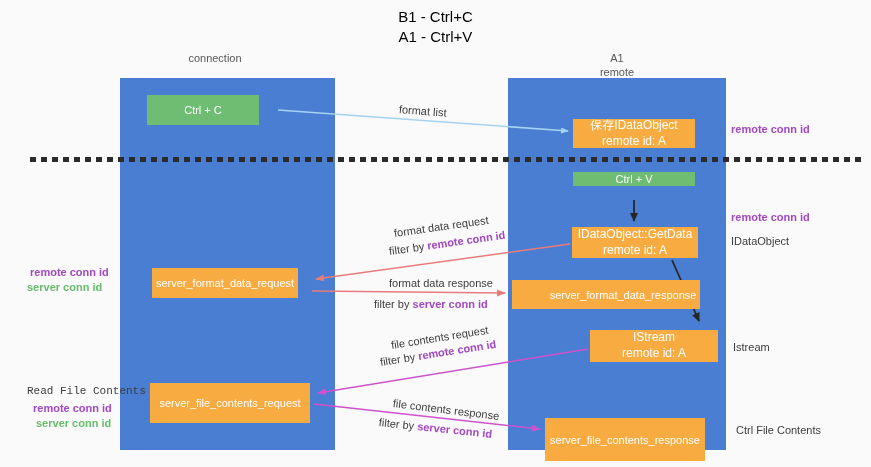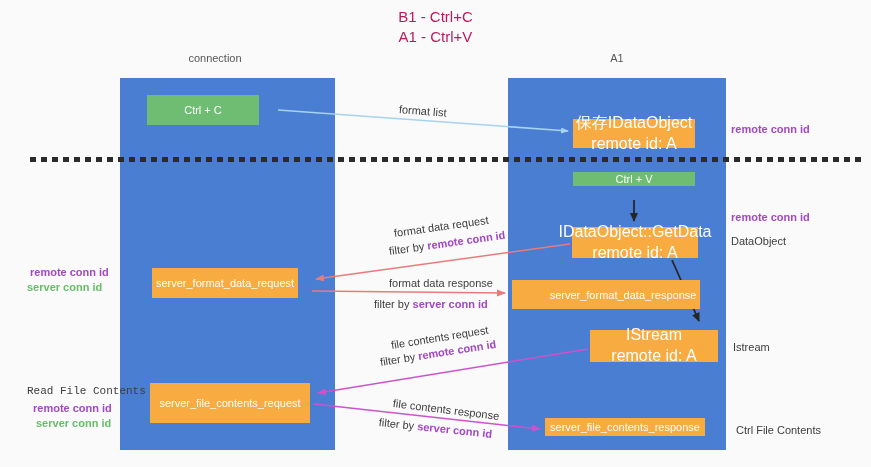--- a/index.html
+++ b/index.html
@@ -1,28 +1,28 @@
 <!DOCTYPE html>
 <html><head>
 <meta charset="utf-8">
 <style>
   html,body{margin:0;padding:0;background:#fafafa;}
   .canvas{position:relative;width:871px;height:467px;background:#fafafa;
           font-family:"Liberation Sans",sans-serif;overflow:hidden;}
   .title{position:absolute;top:7px;left:0;right:0;text-align:center;
-         font-size:15px;color:#be185d;line-height:1.3;}
+         font-size:15px;color:#000000;line-height:1.3;}
   .lane-header{position:absolute;text-align:center;font-size:11px;color:#585858;line-height:1.25;}
   .lane{position:absolute;background:#4a7ed2;}
   .dashed-line{position:absolute;left:30px;top:157px;width:832px;height:5px;
     background:repeating-linear-gradient(90deg,#2b2b2b 0 6px,transparent 6px 11px);}
   .node{position:absolute;display:flex;flex-direction:column;align-items:center;
         justify-content:center;text-align:center;color:#fff;}
   .node.orange{background:#f8ab41;}
   .node.green{background:#6ebd72;font-size:12px;}
-  .node .l1,.node .l2{font-size:16px;line-height:1.3;white-space:nowrap;}
+  .node .l1,.node .l2{font-size:12px;line-height:1.3;white-space:nowrap;}
   .node.single{font-size:11px;}
   .lbl{position:absolute;font-size:11px;color:#3d3d3d;white-space:nowrap;transform-origin:left center;}
   .purple{color:#a348c2;font-weight:bold;}
   .greentxt{color:#67bd6a;font-weight:bold;}
   .rot-up{transform:rotate(-8deg);}
   .rot-up9{transform:rotate(-9deg);}
   .rot-dn4{transform:rotate(4.5deg);}
   .rot-dn7{transform:rotate(7deg);}
   .rot-dn6{transform:rotate(6deg);}
   svg.arrows{position:absolute;left:0;top:0;width:871px;height:467px;pointer-events:none;}
@@ -35,20 +35,21 @@
   <div class="title">
     <div>B1 - Ctrl+C</div>
     <div>A1 - Ctrl+V</div>
   </div>
 
   <div class="lane-header" style="left:150px;top:52px;width:130px;">
     <div>connection</div>
   </div>
   <div class="lane-header" style="left:552px;top:52px;width:130px;">
     <div>A1</div>
+    <div>remote</div>
   </div>
 
   <div class="lane" style="left:120px;top:78px;width:215px;height:372px;"></div>
   <div class="lane" style="left:508px;top:78px;width:218px;height:372px;"></div>
 
   <div class="dashed-line"></div>
 
   <svg class="arrows" viewBox="0 0 871 467">
     <defs>
       <marker id="m-blue" markerWidth="10" markerHeight="8" refX="7" refY="3" orient="auto" markerUnits="userSpaceOnUse">
@@ -101,21 +102,21 @@
 
   <div class="node orange" style="left:590px;top:330px;width:128px;height:32px;">
     <span class="l1">IStream</span>
     <span class="l2">remote id: A</span>
   </div>
 
   <div class="node orange single" style="left:150px;top:383px;width:160px;height:40px;">
     <span>server_file_contents_request</span>
   </div>
 
-  <div class="node orange single" style="left:545px;top:418px;width:160px;height:18px;">
+  <div class="node orange single" style="left:545px;top:418px;width:160px;height:43px;">
     <span>server_file_contents_response</span>
   </div>
 
   <div class="lbl rot-dn4" style="left:399px;top:103px;">format list</div>
 
   <div class="lbl rot-up" style="left:394px;top:227px;">format data request</div>
   <div class="lbl rot-up" style="left:389px;top:245px;">
     <span>filter by </span><span class="purple">remote conn id</span>
   </div>
 
@@ -129,21 +130,21 @@
     <span>filter by </span><span class="purple">remote conn id</span>
   </div>
 
   <div class="lbl rot-dn7" style="left:393px;top:397px;">file contents response</div>
   <div class="lbl rot-dn6" style="left:379px;top:416px;">
     <span>filter by </span><span class="purple">server conn id</span>
   </div>
 
   <div class="lbl purple" style="left:731px;top:123px;">remote conn id</div>
   <div class="lbl purple" style="left:731px;top:211px;">remote conn id</div>
-  <div class="lbl" style="left:731px;top:235px;">DataObject</div>
+  <div class="lbl" style="left:731px;top:235px;">IDataObject</div>
   <div class="lbl" style="left:733px;top:341px;">Istream</div>
   <div class="lbl" style="left:736px;top:424px;">Ctrl File Contents</div>
 
   <div class="lbl purple" style="left:30px;top:266px;">remote conn id</div>
   <div class="lbl greentxt" style="left:27px;top:281px;">server conn id</div>
   <div class="lbl" style="left:27px;top:385px;font-family:Liberation Mono, monospace;">Read File Contents</div>
   <div class="lbl purple" style="left:33px;top:402px;">remote conn id</div>
   <div class="lbl greentxt" style="left:36px;top:417px;">server conn id</div>
 
 </div>

